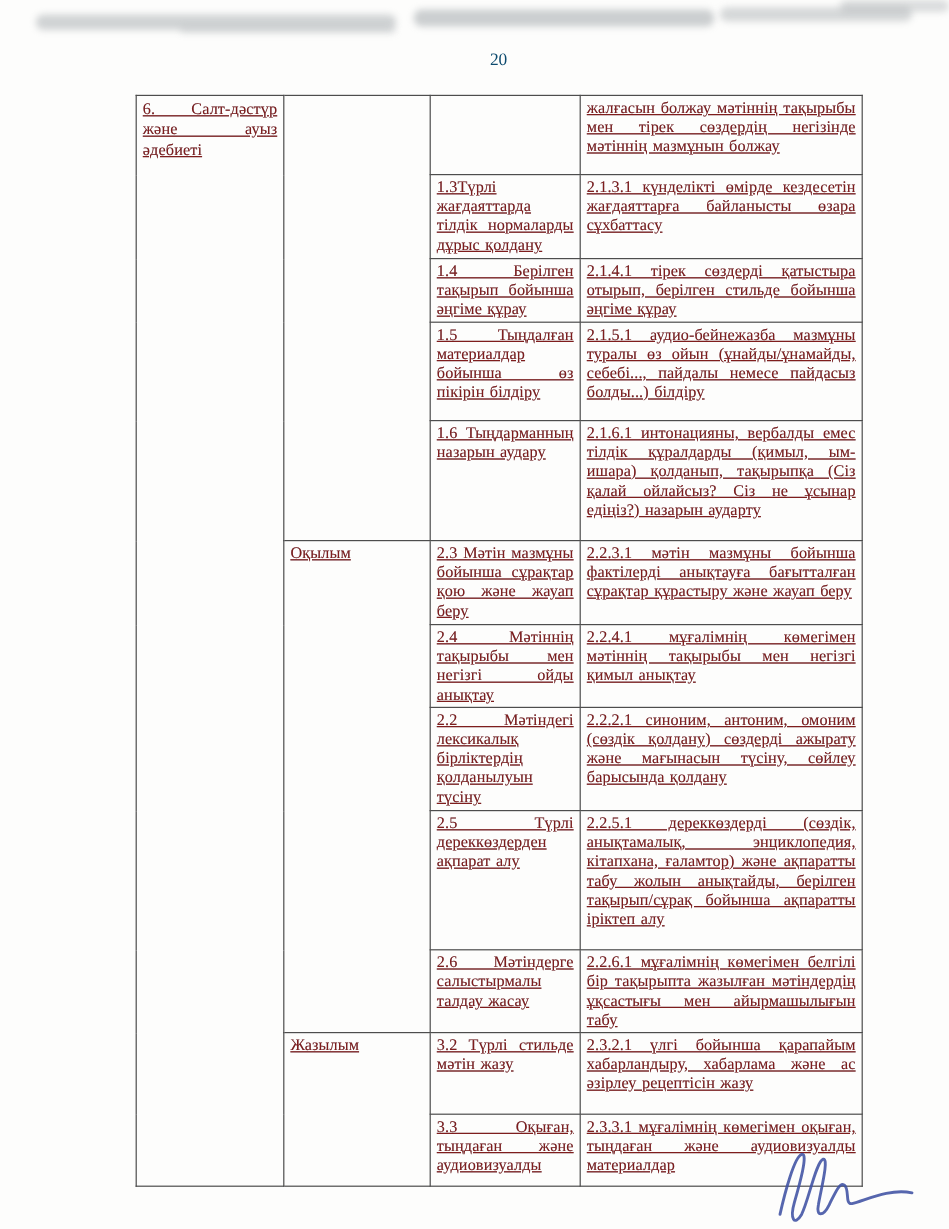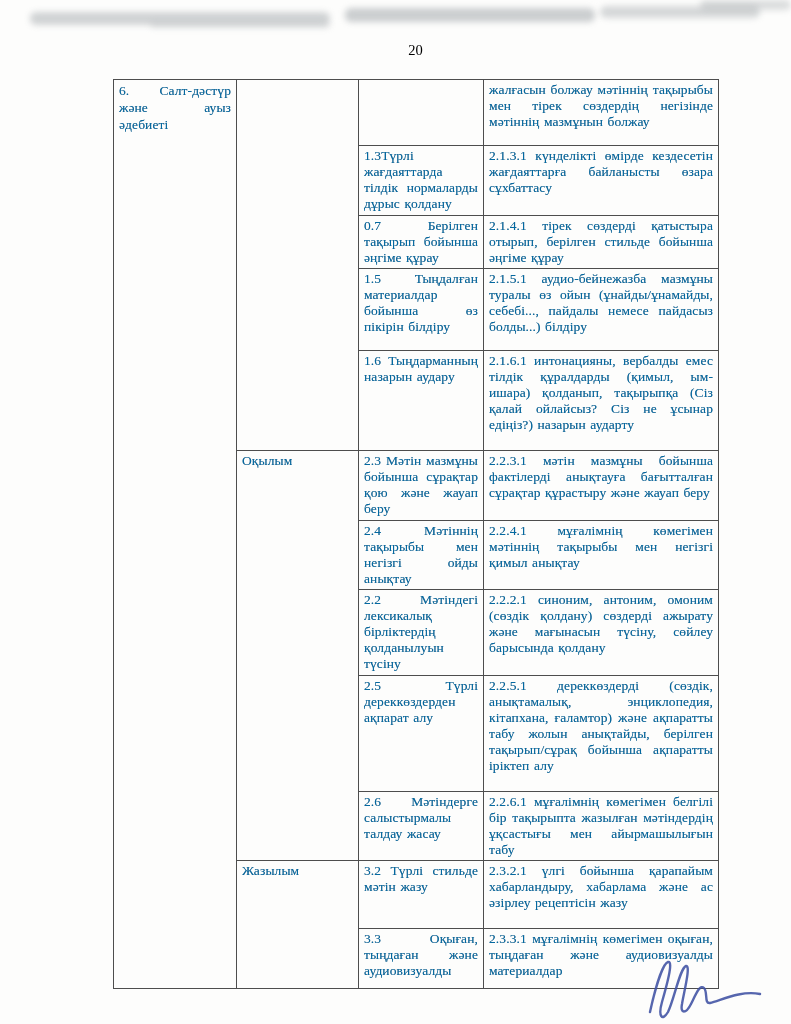--- a/index.html
+++ b/index.html
@@ -10,35 +10,36 @@
     color:#2b2b2b;
   }
   .scan-smudge{position:absolute;background:#9aa0a4;filter:blur(3px);border-radius:6px;}
   .smudge-a{left:30px;top:12px;width:300px;height:13px;opacity:.45;}
   .smudge-b{left:345px;top:8px;width:250px;height:14px;opacity:.50;}
   .smudge-c{left:600px;top:6px;width:160px;height:12px;opacity:.40;}
   .smudge-d{left:700px;top:0px;width:91px;height:10px;opacity:.35;}
   .smudge-e{left:150px;top:22px;width:180px;height:6px;opacity:.25;}
   .page-number{
     position:absolute;top:42px;left:113px;width:605px;
-    text-align:center;font-size:14.5px;color:#000000;
+    text-align:center;font-size:14.5px;color:#0c4a6e;
   }
   table.curriculum{
     position:absolute;left:113px;top:79px;width:605px;
     border-collapse:collapse;table-layout:fixed;
     font-size:13.5px;line-height:16px;letter-spacing:.1px;
   }
   table.curriculum td{
     border:1px solid #4d4d4d;
     vertical-align:top;
     padding:2px 5px 2px 5px;
     text-align:justify;
     word-spacing:1px;
-    color:#0369a1;
+    color:#7f1d1d;
     text-shadow:0 0 .4px rgba(40,40,60,.45);
+    text-decoration:underline;
   }
   td.section-cell{
     text-align:left;padding-top:352px;line-height:17px;word-spacing:normal;
   }
   td.skill-cell{text-align:left;padding-top:5px;word-spacing:normal;}
   td.empty-cell{padding:0;}
   
   tr.r0{height:66px;}  tr.r1{height:70px;}  tr.r2{height:50px;}
   tr.r3{height:82px;}  tr.r4{height:100px;} tr.r5{height:70px;}
   tr.r6{height:66px;}  tr.r7{height:86px;}  tr.r8{height:116px;}
@@ -70,21 +71,21 @@
       <td rowspan="12" class="section-cell">6. Салт-дәстүр және ауыз әдебиеті</td>
       <td rowspan="5" class="empty-cell"></td>
       <td></td>
       <td>жалғасын болжау мәтіннің тақырыбы мен тірек сөздердің негізінде мәтіннің мазмұнын болжау</td>
     </tr>
     <tr class="r1">
       <td>1.3Түрлі жағдаяттарда тілдік нормаларды дұрыс қолдану</td>
       <td>2.1.3.1 күнделікті өмірде кездесетін жағдаяттарға байланысты өзара сұхбаттасу</td>
     </tr>
     <tr class="r2">
-      <td>0.7 Берілген тақырып бойынша әңгіме құрау</td>
+      <td>1.4 Берілген тақырып бойынша әңгіме құрау</td>
       <td>2.1.4.1 тірек сөздерді қатыстыра отырып, берілген стильде бойынша әңгіме құрау</td>
     </tr>
     <tr class="r3">
       <td>1.5 Тыңдалған материалдар бойынша өз пікірін білдіру</td>
       <td>2.1.5.1 аудио-бейнежазба мазмұны туралы өз ойын (ұнайды/ұнамайды, себебі..., пайдалы немесе пайдасыз болды...) білдіру</td>
     </tr>
     <tr class="r4">
       <td>1.6 Тыңдарманның назарын аудару</td>
       <td>2.1.6.1 интонацияны, вербалды емес тілдік құралдарды (қимыл, ым-ишара) қолданып, тақырыпқа (Сіз қалай ойлайсыз? Сіз не ұсынар едіңіз?) назарын аударту</td>
     </tr>

